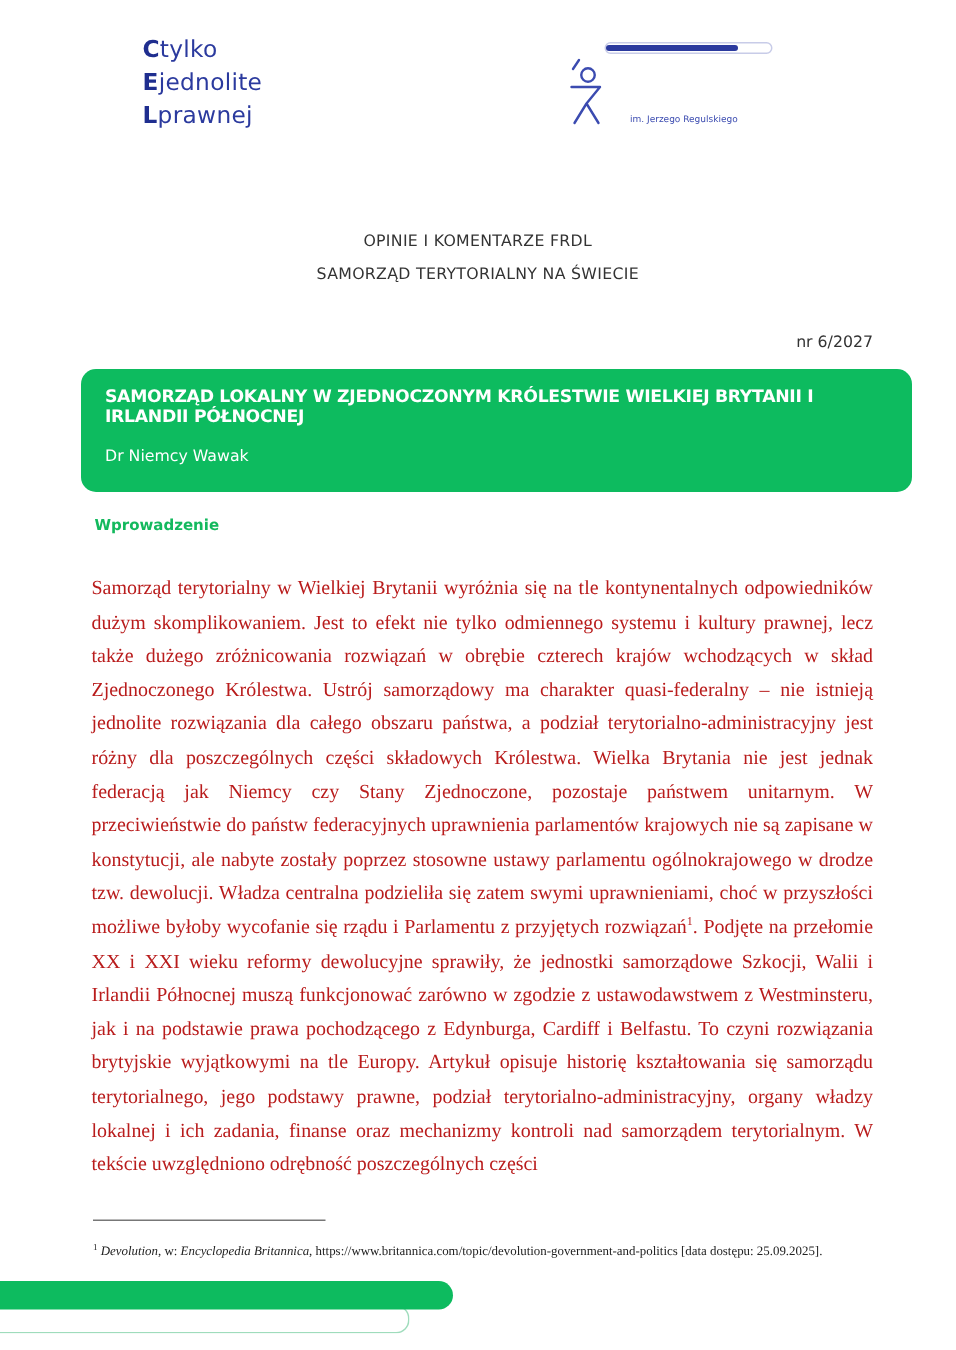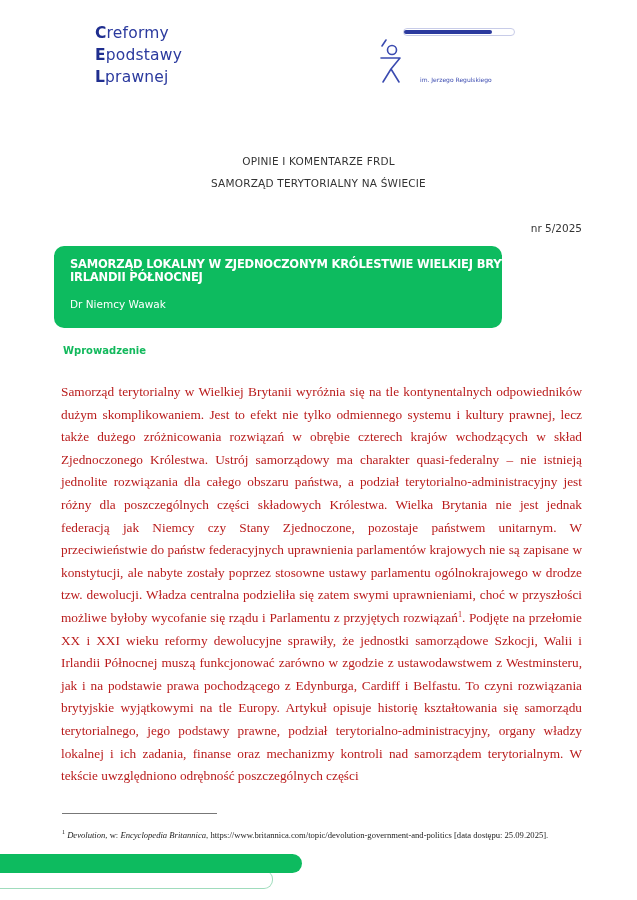--- a/index.html
+++ b/index.html
@@ -13,57 +13,57 @@
     .frdl-logo { position: absolute; left: 378px; top: 28px; width: 200px; height: 64px; }
     .frdl-bar-outline { position: absolute; left: 25px; top: 0px; width: 110px; height: 6px; border: 1px solid #c8cce8; border-radius: 4px; }
     .frdl-bar-fill { position: absolute; left: 26px; top: 2px; width: 88px; height: 4px; background: #2b3a9e; border-radius: 3px; }
     .frdl-figure { position: absolute; left: 0px; top: 10px; width: 26px; height: 50px; }
     .frdl-name { position: absolute; left: 42px; top: 14px; font-family: "DejaVu Sans", sans-serif; color: #3b4bb0; font-size: 10.5px; line-height: 14px; font-weight: 500; }
     .frdl-sub { position: absolute; left: 42px; top: 48px; font-family: "DejaVu Sans", sans-serif; color: #3b4bb0; font-size: 6px; }
     .series { position: absolute; left: 0; width: 637px; text-align: center; font-family: "DejaVu Sans", sans-serif; font-size: 10.5px; color: #333; letter-spacing: 0.2px; }
     .series.l1 { top: 155px; }
     .series.l2 { top: 177px; }
     .issue-no { position: absolute; right: 55px; top: 222px; font-size: 10.5px; color: #333; font-family: "DejaVu Sans", sans-serif; }
-    .title-box { position: absolute; left: 54px; top: 246px; width: 448px; height: 82px; background: #0dbb5f; border-radius: 10px; }
+    .title-box { position: absolute; left: 54px; top: 246px; width: 554px; height: 82px; background: #0dbb5f; border-radius: 10px; }
     .title-box .title { position: absolute; left: 16px; top: 12px; width: 500px; color: #ffffff; font-weight: bold; font-size: 11.5px; line-height: 13px; font-family: "DejaVu Sans", sans-serif; letter-spacing: -0.2px; }
     .title-box .author { position: absolute; left: 16px; top: 52px; color: #ffffff; font-size: 10.5px; font-family: "DejaVu Sans", sans-serif; }
     .section-heading { position: absolute; left: 63px; top: 345px; color: #13b95d; font-size: 10px; font-weight: bold; font-family: "DejaVu Sans", sans-serif; }
     .body-text { position: absolute; left: 61px; top: 381px; width: 521px; font-family: "Liberation Serif", serif; font-size: 13.3px; line-height: 22.6px; color: #b91c1c; text-align: justify; margin: 0; }
     .body-text sup { font-size: 8px; line-height: 0; }
     .fn-rule { position: absolute; left: 62px; top: 813px; width: 155px; height: 1px; background: #777; }
     .footnote { position: absolute; left: 62px; top: 827px; width: 525px; font-family: "Liberation Serif", serif; font-size: 8.6px; line-height: 10.5px; color: #222; }
     .footnote .fn-mark { font-size: 6px; vertical-align: super; }
     .footnote em { font-style: italic; }
     .footer-bar-fill { position: absolute; left: -10px; top: 854px; width: 312px; height: 19px; background: #0dbb5f; border-radius: 0 10px 10px 0; }
     .footer-bar-outline { position: absolute; left: -10px; top: 870px; width: 282px; height: 17px; border: 1px solid #9fdcbc; border-left: none; border-radius: 0 9px 9px 0; background: #fff; }
   </style>
 </head>
 <body>
 
 <div class="cel-logo">
-  <span class="line"><span class="cap">C</span><span>reformy</span></span>
-  <span class="line"><span class="cap">E</span><span>podstawy</span></span>
+  <span class="line"><span class="cap">C</span><span>tylko</span></span>
+  <span class="line"><span class="cap">E</span><span>jednolite</span></span>
   <span class="line"><span class="cap">L</span><span>prawnej</span></span>
 </div>
 
 <div class="frdl-logo">
   <div class="frdl-bar-outline"></div>
   <div class="frdl-bar-fill"></div>
   <svg class="frdl-figure" viewBox="0 0 26 50">
     <circle cx="14" cy="12" r="4.5" fill="none" stroke="#3b4bb0" stroke-width="1.6"></circle>
     <path d="M4 8 L8 2" stroke="#3b4bb0" stroke-width="1.6" fill="none" stroke-linecap="round"></path>
     <path d="M3 20 L22 20 L13 31 L21 44 M13 31 L5 44" stroke="#3b4bb0" stroke-width="1.6" fill="none" stroke-linejoin="round" stroke-linecap="round"></path>
   </svg>
   <div class="frdl-sub">im. Jerzego Regulskiego</div>
 </div>
 
 <div class="series l1">OPINIE I KOMENTARZE FRDL</div>
 <div class="series l2">SAMORZĄD TERYTORIALNY NA ŚWIECIE</div>
 
-<div class="issue-no">nr 5/2025</div>
+<div class="issue-no">nr 6/2027</div>
 
 <div class="title-box">
   <div class="title">SAMORZĄD LOKALNY W ZJEDNOCZONYM KRÓLESTWIE WIELKIEJ BRYTANII I IRLANDII PÓŁNOCNEJ</div>
   <div class="author">Dr Niemcy Wawak</div>
 </div>
 
 <div class="section-heading">Wprowadzenie</div>
 
 <p class="body-text"><span>Samorząd terytorialny w Wielkiej Brytanii wyróżnia się na tle kontynentalnych odpowiedników dużym skomplikowaniem. Jest to efekt nie tylko odmiennego systemu i kultury prawnej, lecz także dużego zróżnicowania rozwiązań w obrębie czterech krajów wchodzących w skład Zjednoczonego Królestwa. Ustrój samorządowy ma charakter quasi-federalny – nie istnieją jednolite rozwiązania dla całego obszaru państwa, a podział terytorialno-administracyjny jest różny dla poszczególnych części składowych Królestwa. Wielka Brytania nie jest jednak federacją jak Niemcy czy Stany Zjednoczone, pozostaje państwem unitarnym. W przeciwieństwie do państw federacyjnych uprawnienia parlamentów krajowych nie są zapisane w konstytucji, ale nabyte zostały poprzez stosowne ustawy parlamentu ogólnokrajowego w drodze tzw. dewolucji. Władza centralna podzieliła się zatem swymi uprawnieniami, choć w przyszłości możliwe byłoby wycofanie się rządu i Parlamentu z przyjętych rozwiązań</span><sup>1</sup><span>. Podjęte na przełomie XX i XXI wieku reformy dewolucyjne sprawiły, że jednostki samorządowe Szkocji, Walii i Irlandii Północnej muszą funkcjonować zarówno w zgodzie z ustawodawstwem z Westminsteru, jak i na podstawie prawa pochodzącego z Edynburga, Cardiff i Belfastu. To czyni rozwiązania brytyjskie wyjątkowymi na tle Europy. Artykuł opisuje historię kształtowania się samorządu terytorialnego, jego podstawy prawne, podział terytorialno-administracyjny, organy władzy lokalnej i ich zadania, finanse oraz mechanizmy kontroli nad samorządem terytorialnym. W tekście uwzględniono odrębność poszczególnych części</span></p>
 

